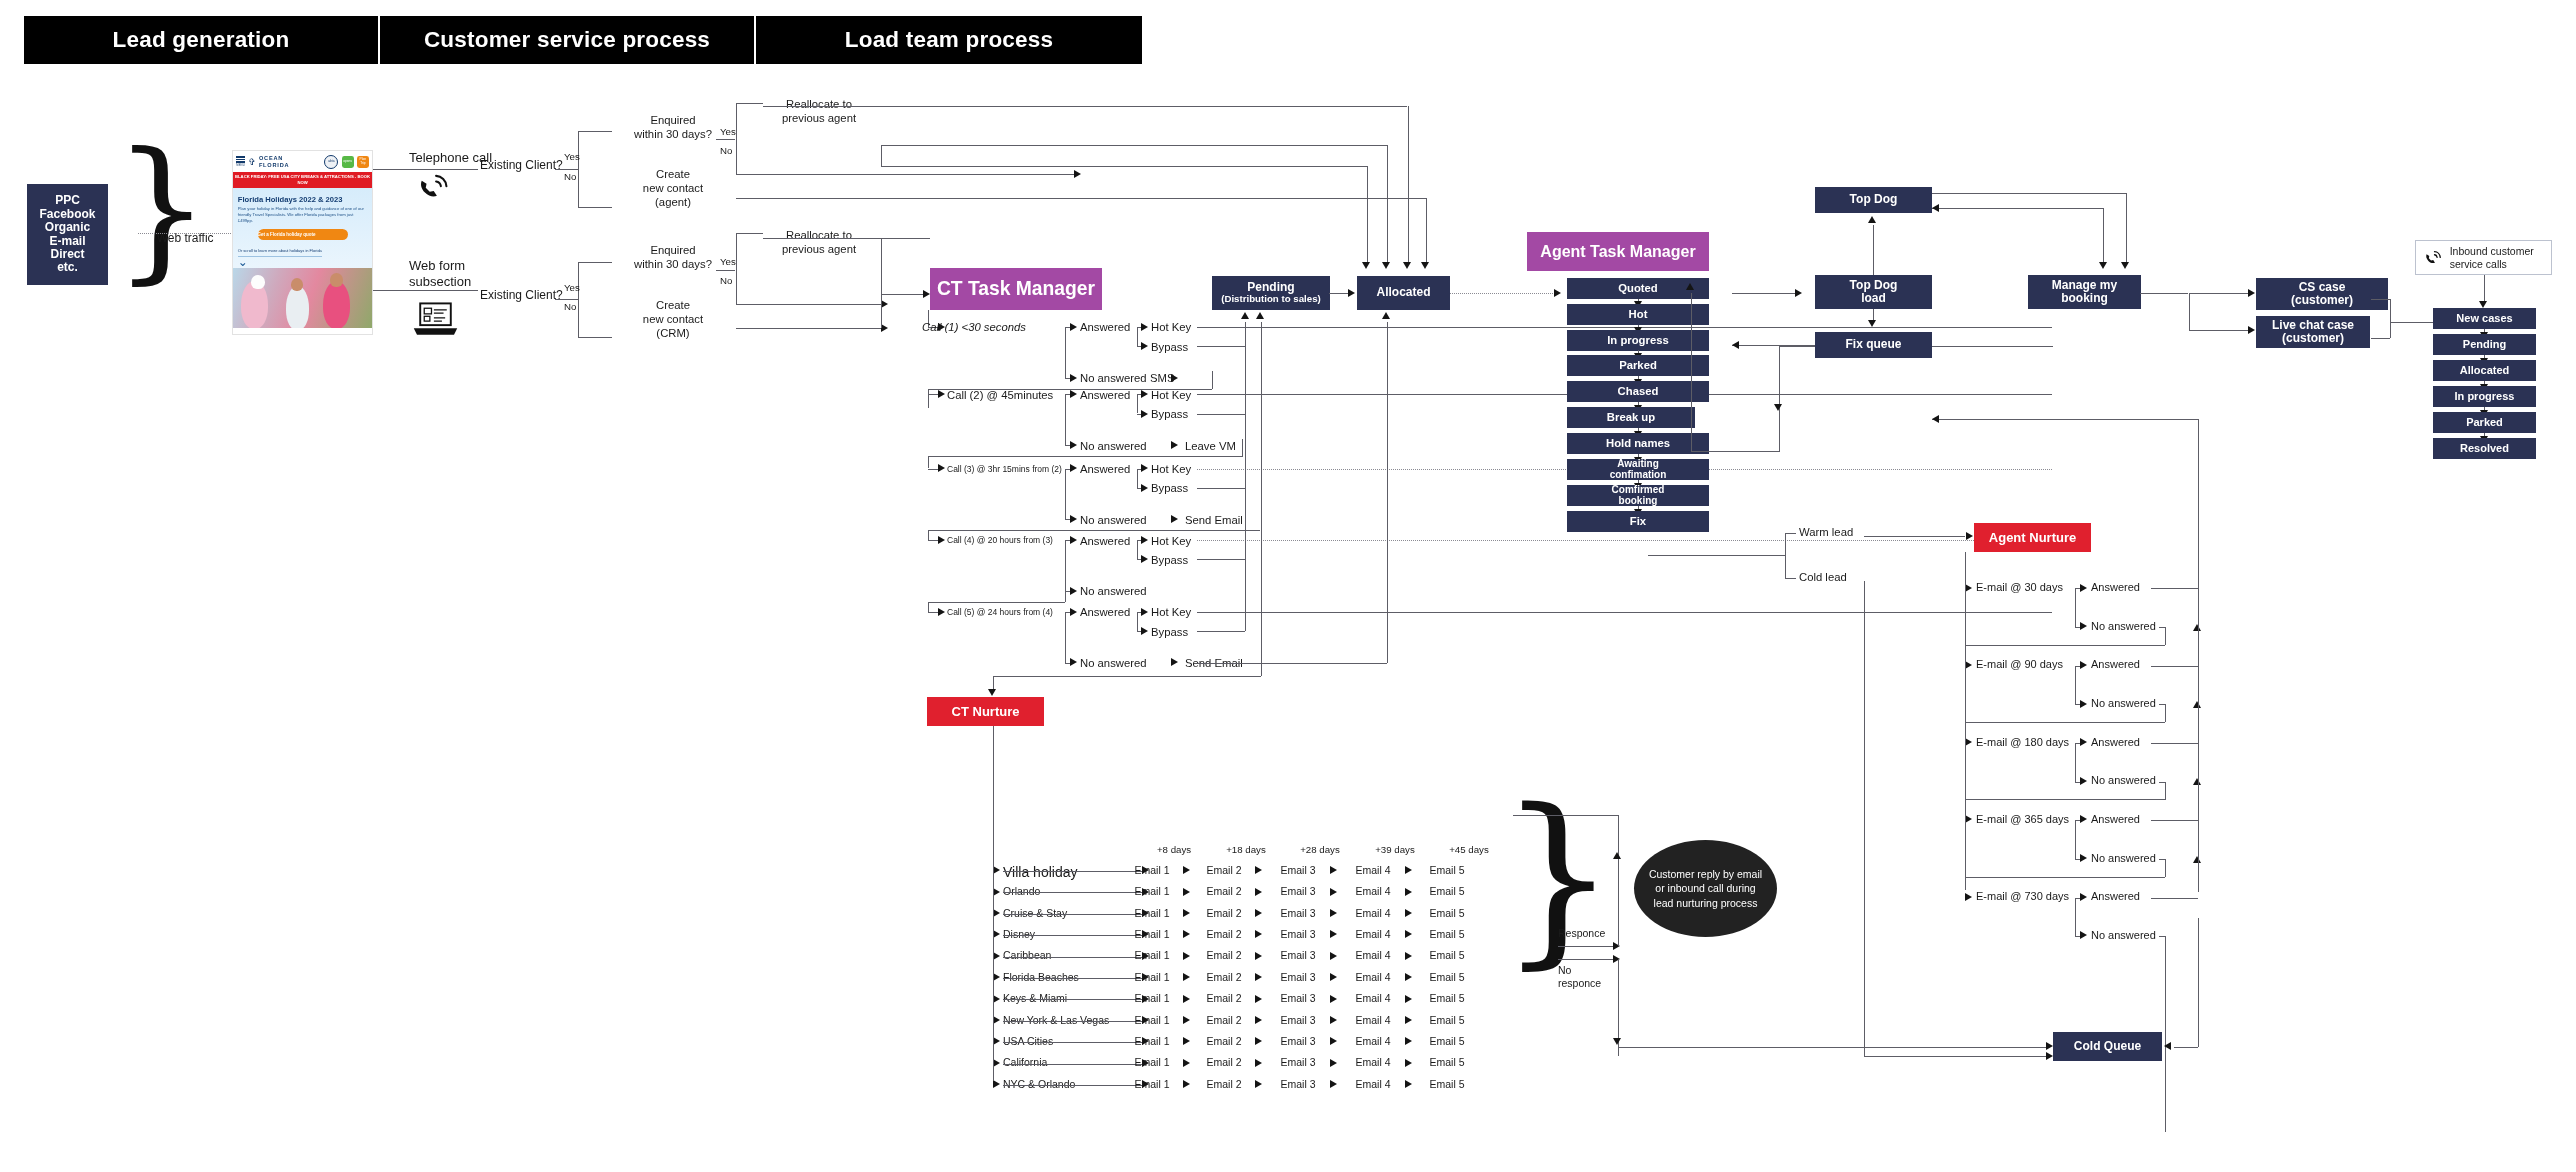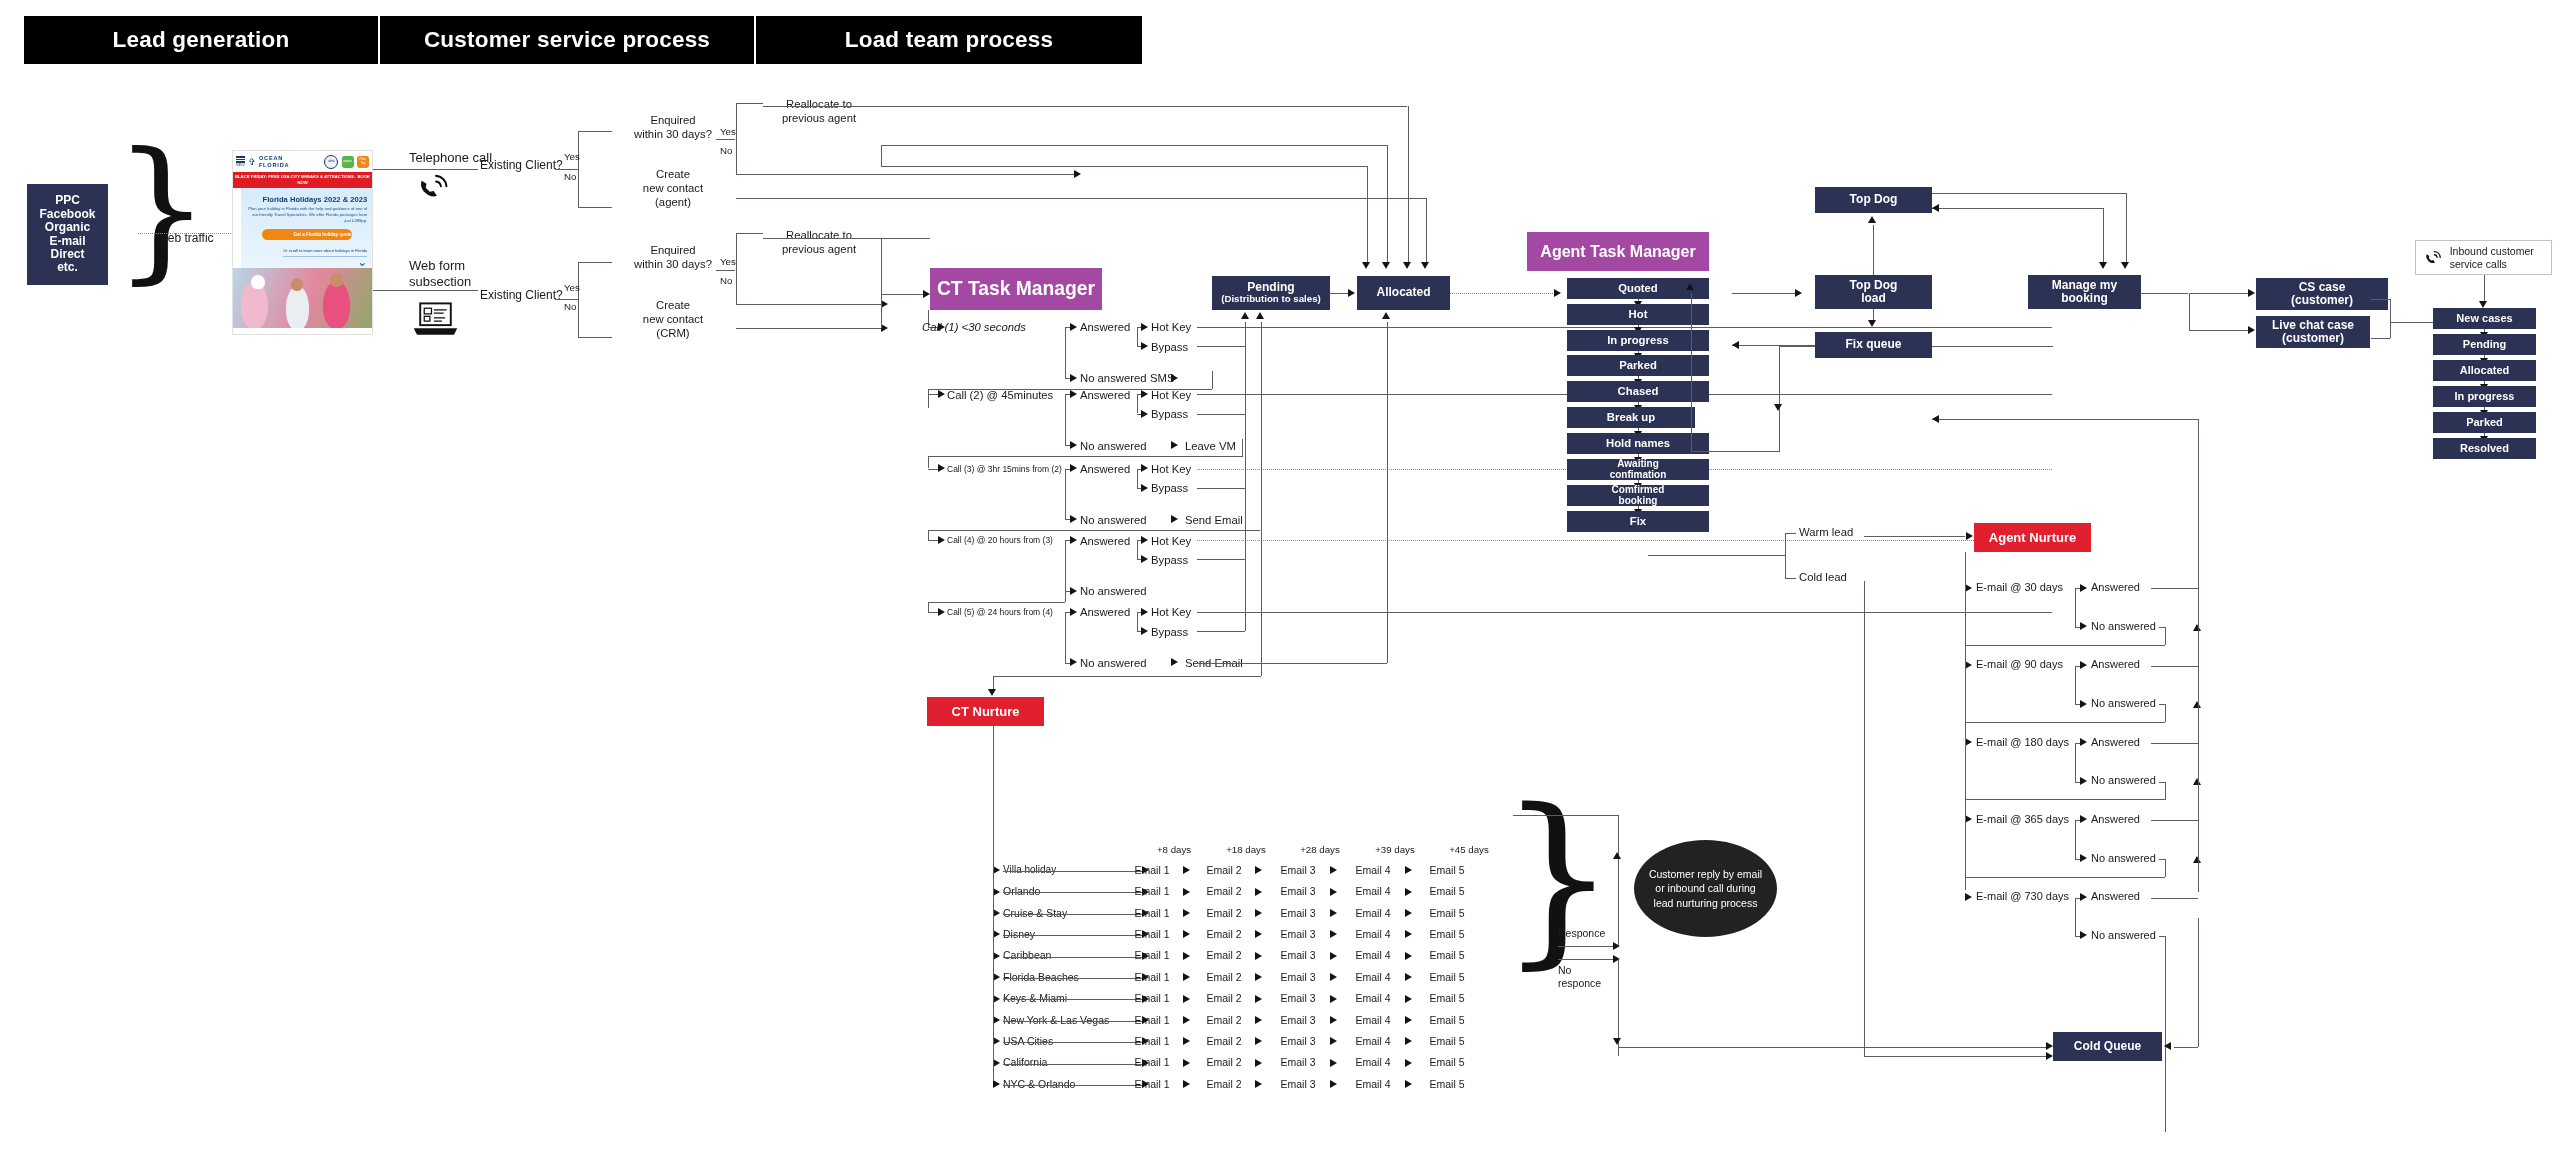--- a/index.html
+++ b/index.html
@@ -46,21 +46,21 @@
 
   
   #site-thumb{position:absolute;left:232px;top:150px;width:141px;height:185px;background:#fff;
               border:0.8px solid #e2e2e2;box-sizing:border-box;overflow:hidden;}
   #st-top{height:21px;display:flex;align-items:center;gap:3.2px;padding:1.6px 3.2px;box-sizing:border-box;}
   #st-logo{font-size:5.6px;font-weight:700;color:#123a6b;letter-spacing:0.8px;line-height:1.1;}
   .st-chip{width:12px;height:12px;border-radius:2.4px;font-size:3.2px;color:#fff;display:flex;
            align-items:center;justify-content:center;text-align:center;line-height:1;}
   #st-banner{background:#e01b24;color:#fff;font-size:4.2px;font-weight:700;text-align:center;
              padding:2.4px 1.6px;line-height:1.35;}
-  #st-body{background:linear-gradient(#d6ecfb,#eaf5fd);padding:6.4px 4.8px 1.6px;text-align:right;margin-left:8px;}
+  #st-body{background:linear-gradient(#d6ecfb,#eaf5fd);padding:6.4px 4.8px 1.6px;text-align:left;}
   #st-h1{color:#143d72;font-size:7.6px;font-weight:700;}
   #st-p{color:#1c4f86;font-size:4.2px;line-height:1.45;margin-top:2.4px;}
   #st-btn{margin:4.8px auto 0;background:#f08712;color:#fff;font-size:4.5px;font-weight:700;
           border-radius:7.2px;padding:3.2px 0;width:90px;}
   #st-sub{color:#143d72;font-size:4px;margin-top:4px;border-bottom:0.8px solid #9dc2e2;
           padding-bottom:2.4px;display:inline-block;}
   #st-chev{color:#1b5a96;font-size:12px;line-height:.7;margin-top:1.6px;}
   #st-photo{height:60px;background:linear-gradient(110deg,#b9d7e8 0%,#cfa9bd 30%,#e3889f 55%,#8fa86a 100%);
             position:relative;overflow:hidden;}
   .ph{position:absolute;border-radius:50% 50% 45% 45%;}
@@ -381,21 +381,21 @@
 </div>
 <div class="v" style="left:993px;top:726px;height:140px;"></div>
 
 <div class="lbl c sm" style="left:1174px;top:844px;"><span>+8 days</span></div>
 <div class="lbl c sm" style="left:1246px;top:844px;"><span>+18 days</span></div>
 <div class="lbl c sm" style="left:1320px;top:844px;"><span>+28 days</span></div>
 <div class="lbl c sm" style="left:1395px;top:844px;"><span>+39 days</span></div>
 <div class="lbl c sm" style="left:1469px;top:844px;"><span>+45 days</span></div>
 <div id="nurture-rows">
     <div class="arw r" style="left: 993px; top: 866px;"></div>
-    <div class="lbl" style="left: 1003px; top: 864px; font-size: 10px;">Villa holiday</div>
+    <div class="lbl" style="left: 1003px; top: 864px; font-size: 14px;">Villa holiday</div>
     <div class="h" style="left: 1003px; top: 871px; width: 141px;"></div>
     <div class="arw r" style="left: 1142px; top: 866px;"></div>
     <div class="lbl c" style="left: 1152px; top: 864px; font-size: 10.5px;">Email 1</div>
     <div class="arw r" style="left: 1183px; top: 866px;"></div>
     <div class="lbl c" style="left: 1224px; top: 864px; font-size: 10.5px;">Email 2</div>
     <div class="arw r" style="left: 1255px; top: 866px;"></div>
     <div class="lbl c" style="left: 1298px; top: 864px; font-size: 10.5px;">Email 3</div>
     <div class="arw r" style="left: 1330px; top: 866px;"></div>
     <div class="lbl c" style="left: 1373px; top: 864px; font-size: 10.5px;">Email 4</div>
     <div class="arw r" style="left: 1405px; top: 866px;"></div>

